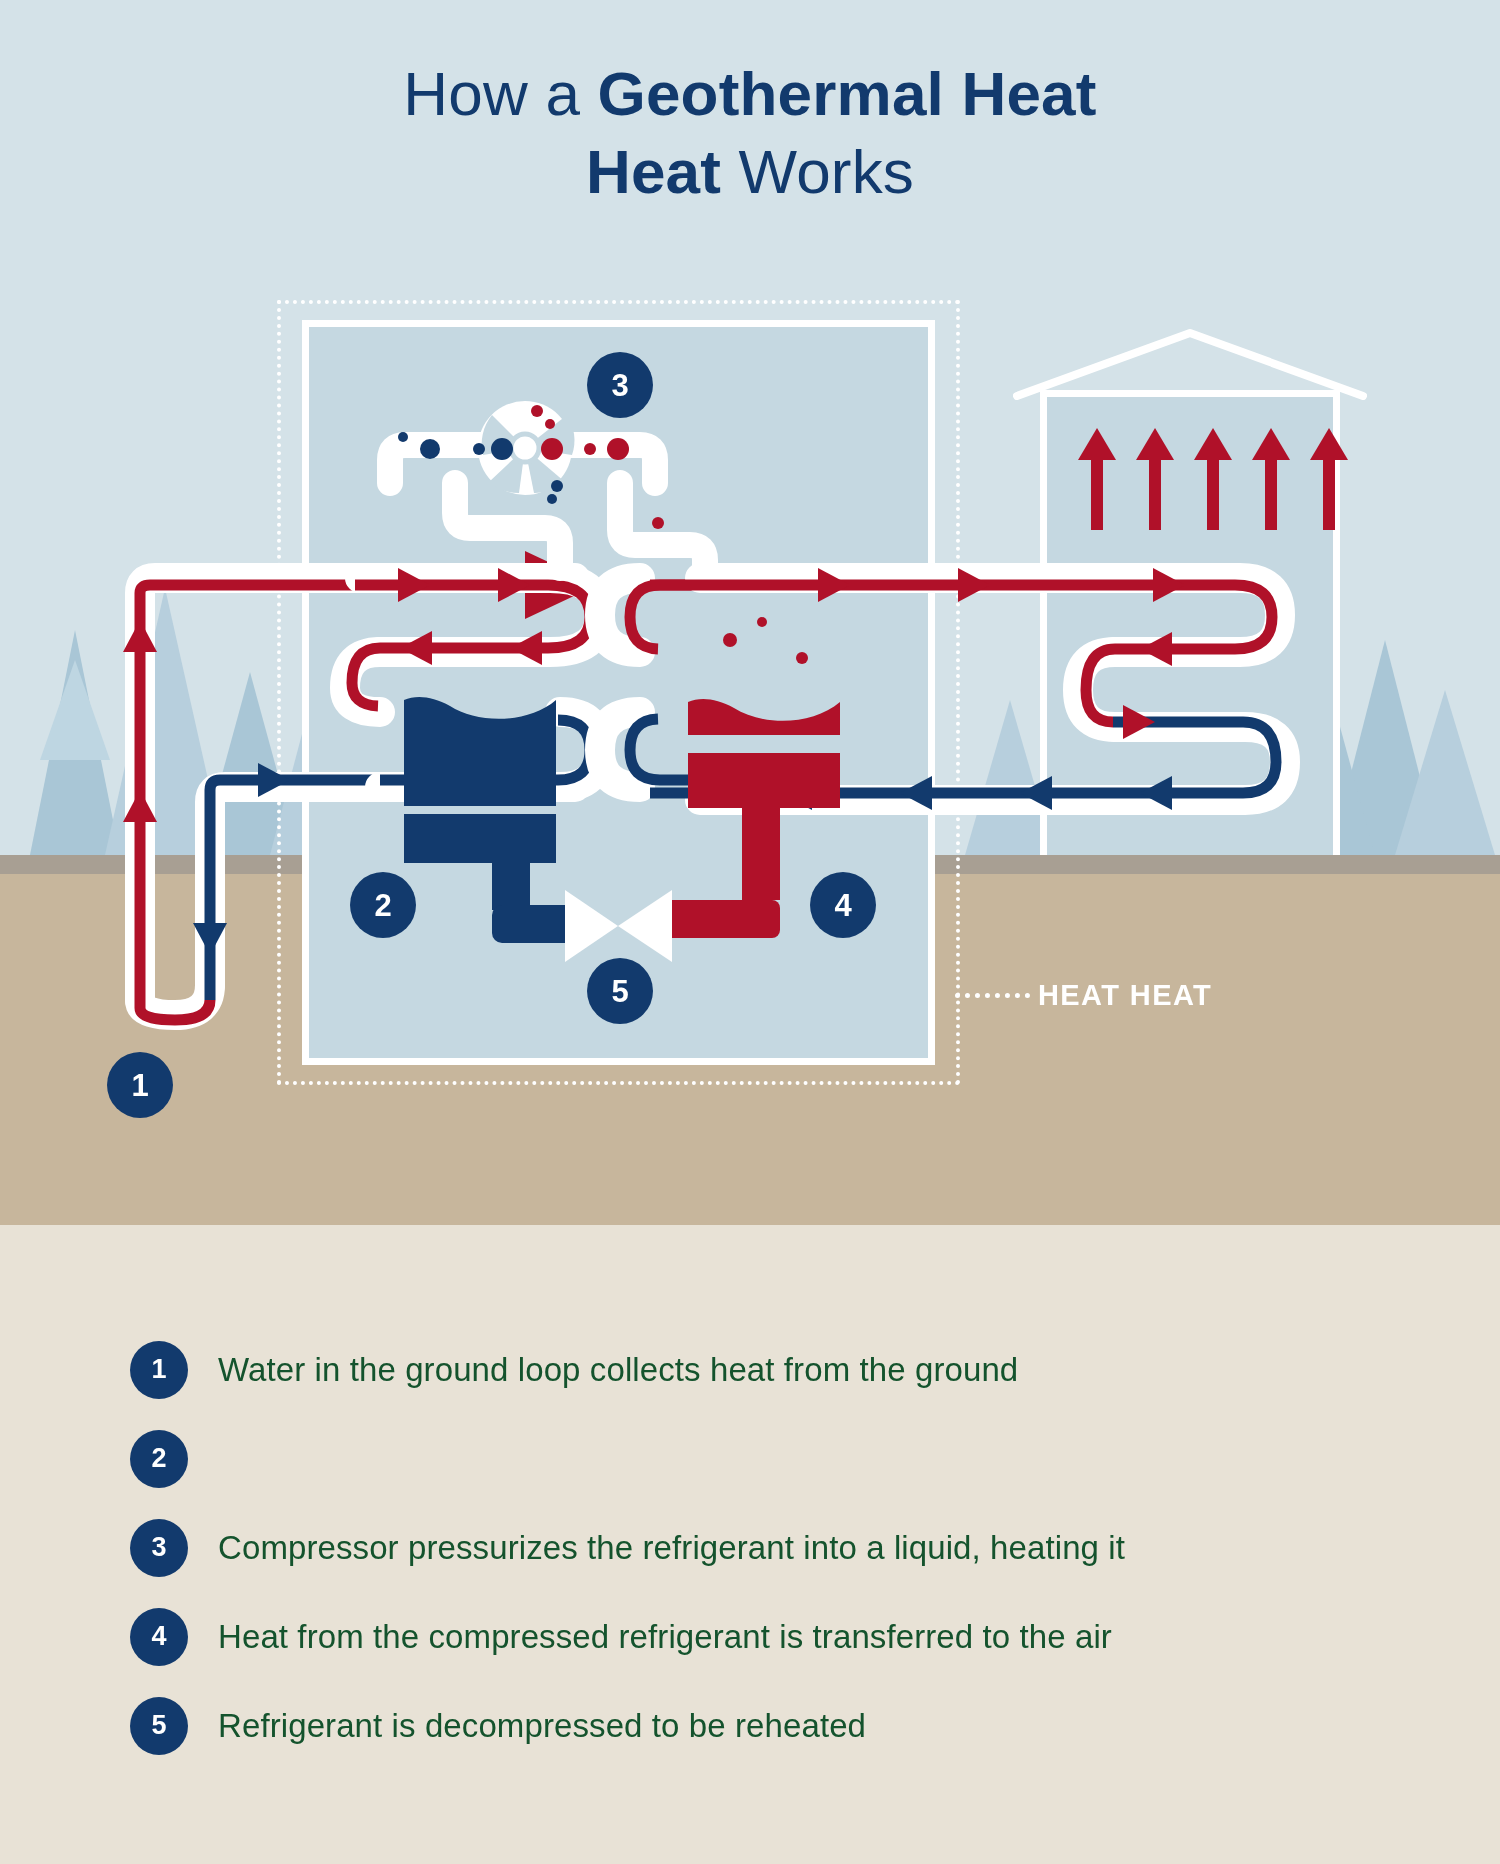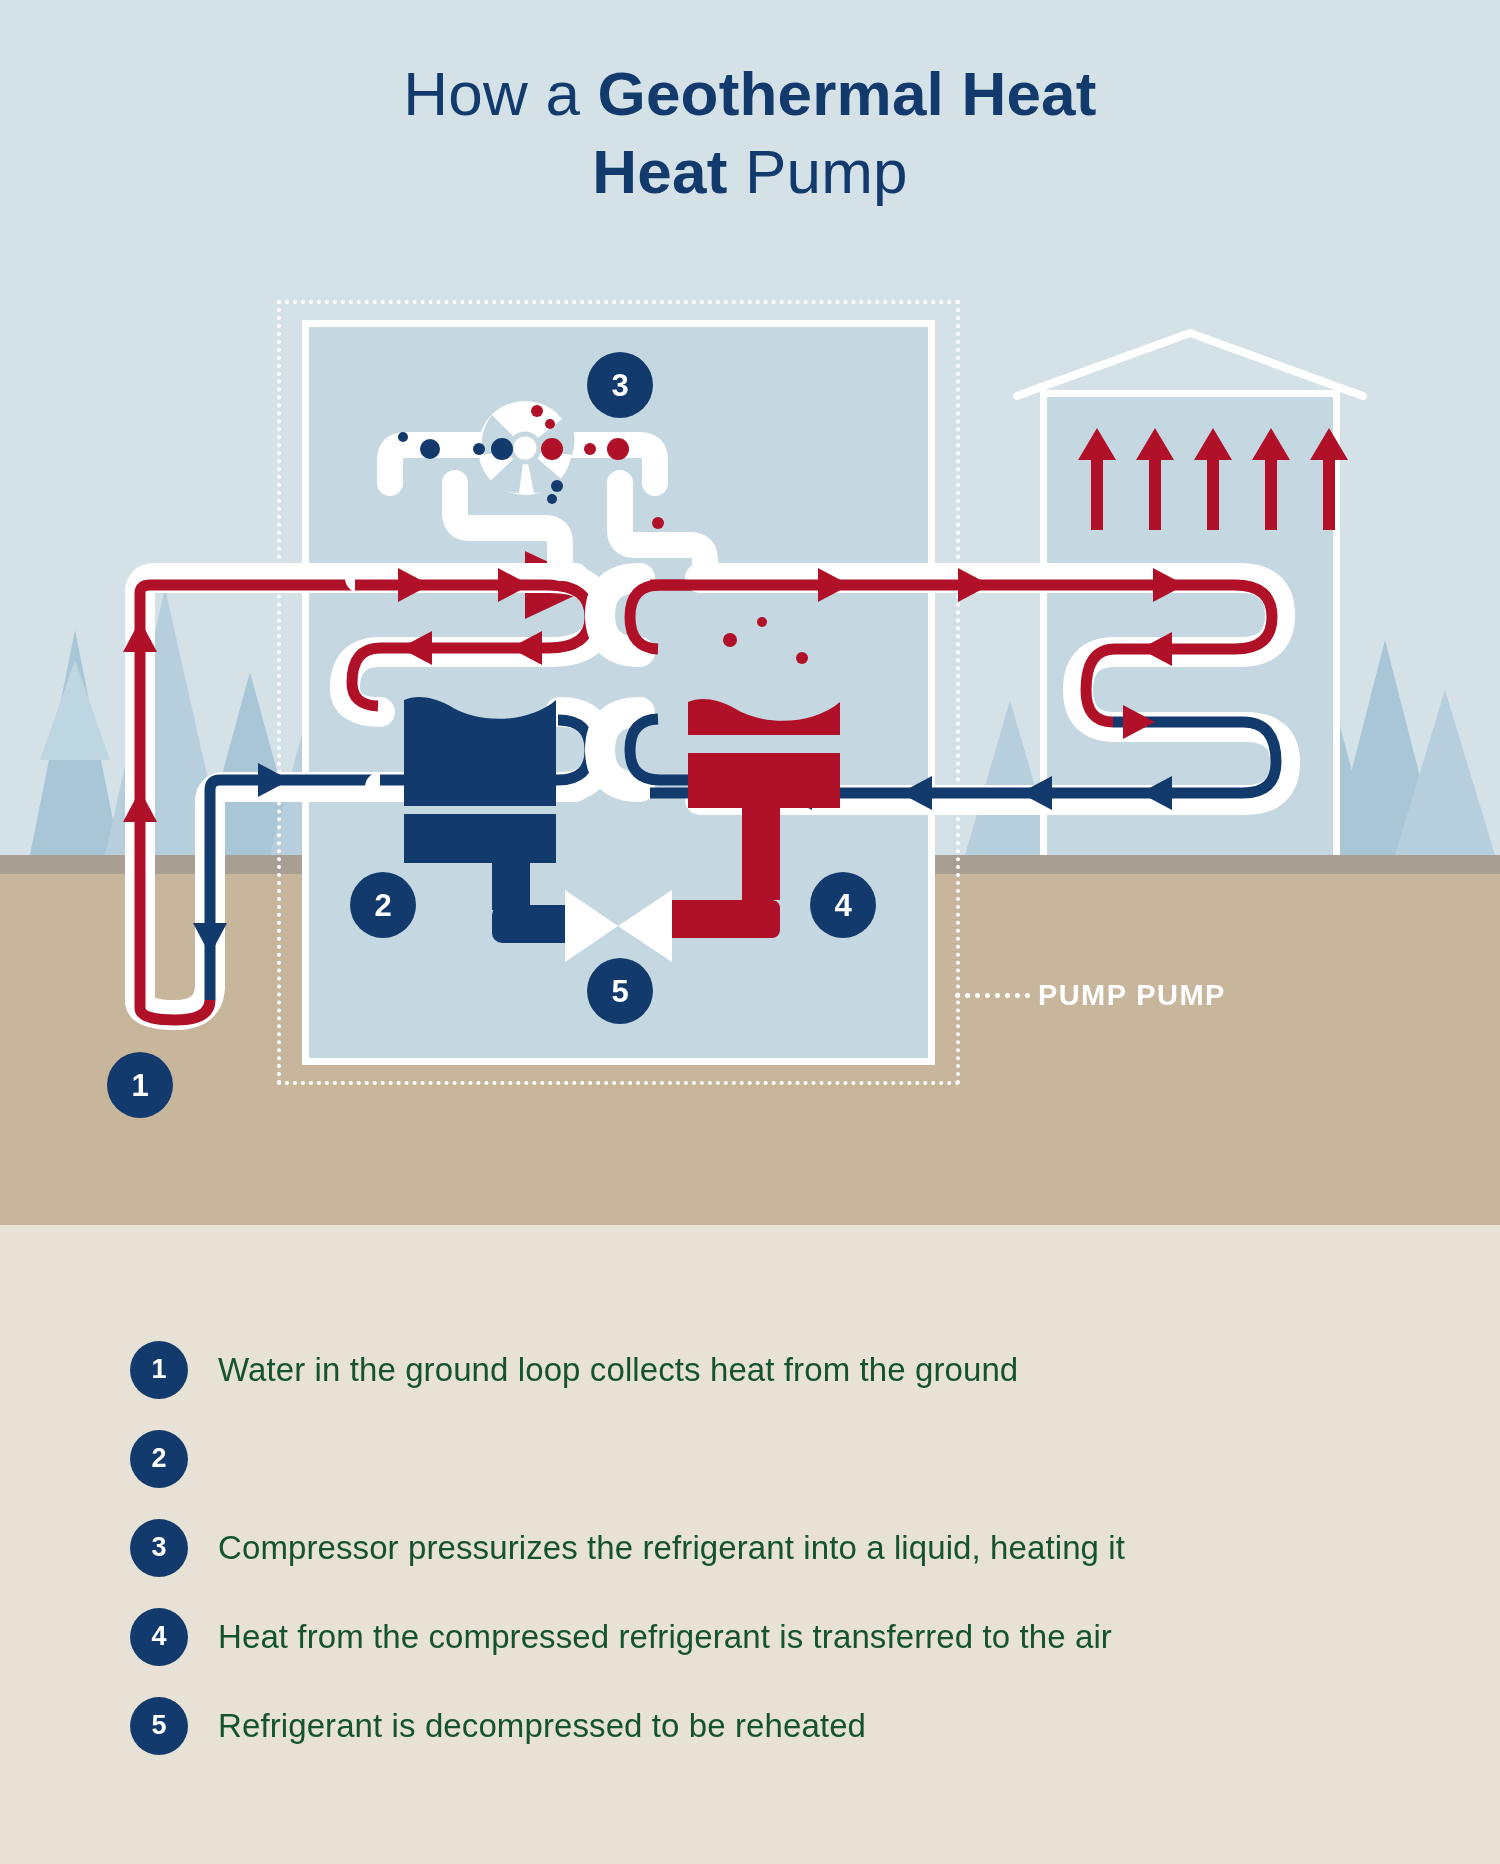--- a/index.html
+++ b/index.html
@@ -417,28 +417,28 @@
       <span>4</span>
     </div>
     <div class="badge" style="left:587px; top:958px;">
       <span>5</span>
     </div>
     <div class="badge" style="left:107px; top:1052px;">
       <span>1</span>
     </div>
 
     <div class="hp-leader"></div>
-    <div class="hp-label">PUMP PUMP</div>
+    <div class="hp-label">HEAT HEAT</div>
 
     <div class="title">
       <div>
         <span>How a </span><b>Geothermal Heat</b>
       </div>
       <div>
-        <b>Heat</b><span> Pump</span>
+        <b>Heat</b><span> Works</span>
       </div>
     </div>
 
   </div>
 
   <div class="legend">
     <div class="legend-list" id="legend-list">
       <div class="legend-row">
         <div class="legend-badge">1</div>
         <div class="legend-text">Water in the ground loop collects heat from the ground</div>

